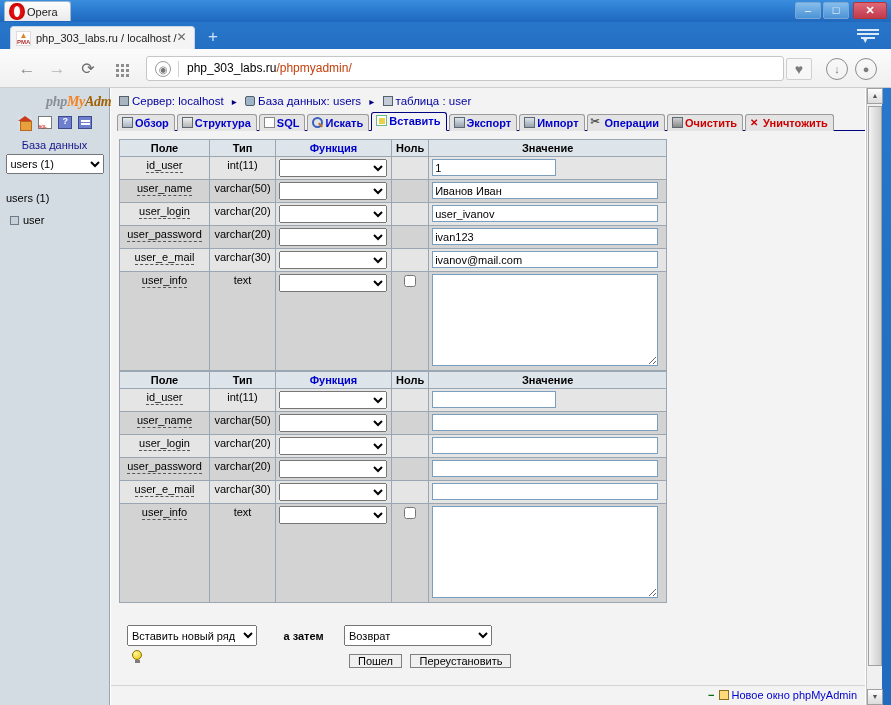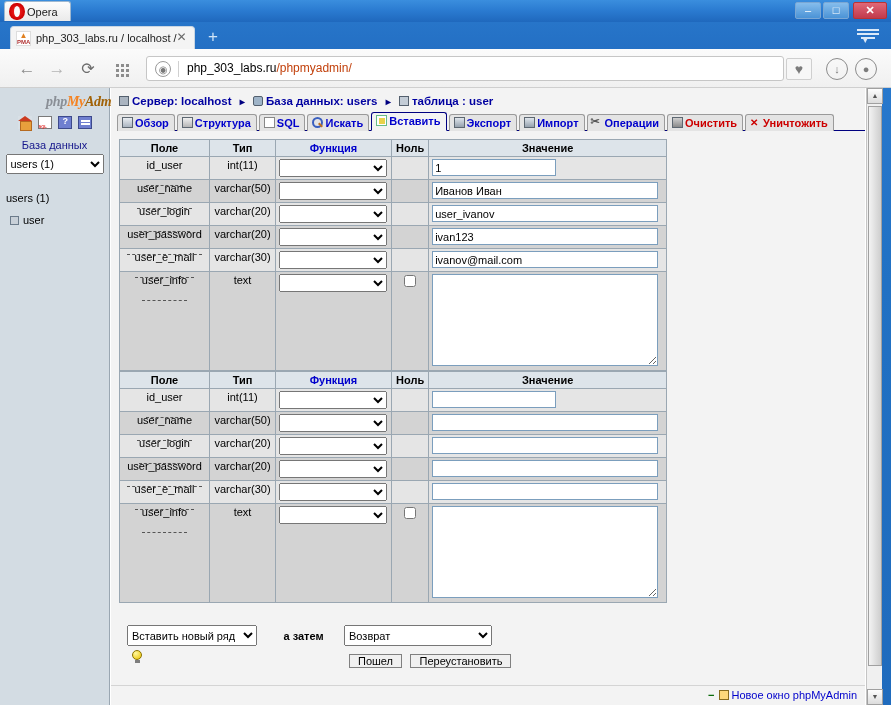--- a/index.html
+++ b/index.html
@@ -216,21 +216,21 @@
   }
 
   
   #right-frame {
     position: absolute; left: 111px; top: 0; width: 754px; height: 617px;
     background: #f3f3f3;
     overflow: hidden;
   }
   #breadcrumb {
     padding: 7px 0 2px 8px;
-    font-size: 11.5px; font-weight: bold; color: #0000a0;
+    font-size: 11.5px; font-weight: normal; color: #0000a0;
     white-space: nowrap;
   }
   #breadcrumb .bc-ico {
     display: inline-block; width: 10px; height: 10px;
     background: #aab4c0; border: 1px solid #54606e;
     vertical-align: -1px; margin-right: 3px;
   }
   #breadcrumb .bc-ico.db { background: #9fb4c8; border-radius: 2px; }
   #breadcrumb .bc-ico.tbl { background: #c3ccd6; }
   #breadcrumb .sep { color: #000080; margin: 0 5px; font-size: 10px; }
@@ -315,21 +315,21 @@
     vertical-align: top;
   }
   tr.odd td { background: #e5e5e5; }
   tr.even td { background: #d3d3d3; }
   td.fieldname {
     text-align: center; color: #000;
     width: 90px;
   }
   td.fieldname span {
     border-bottom: 1px dashed #555;
-    padding-bottom: 14px;
+    padding-bottom: 1px;
   }
   td.typecell { text-align: center; width: 66px; }
   td.funccell { width: 116px; }
   td.nullcell { width: 33px; text-align: center; }
   td.valcell  { width: 238px; }
   tr.odd td.valcell, tr.odd td.nullcell { background: #e5e5e5; }
   tr.even td.valcell, tr.even td.nullcell { background: #d3d3d3; }
 
   select.funcsel {
     width: 108px; height: 18px; font-size: 11px;

